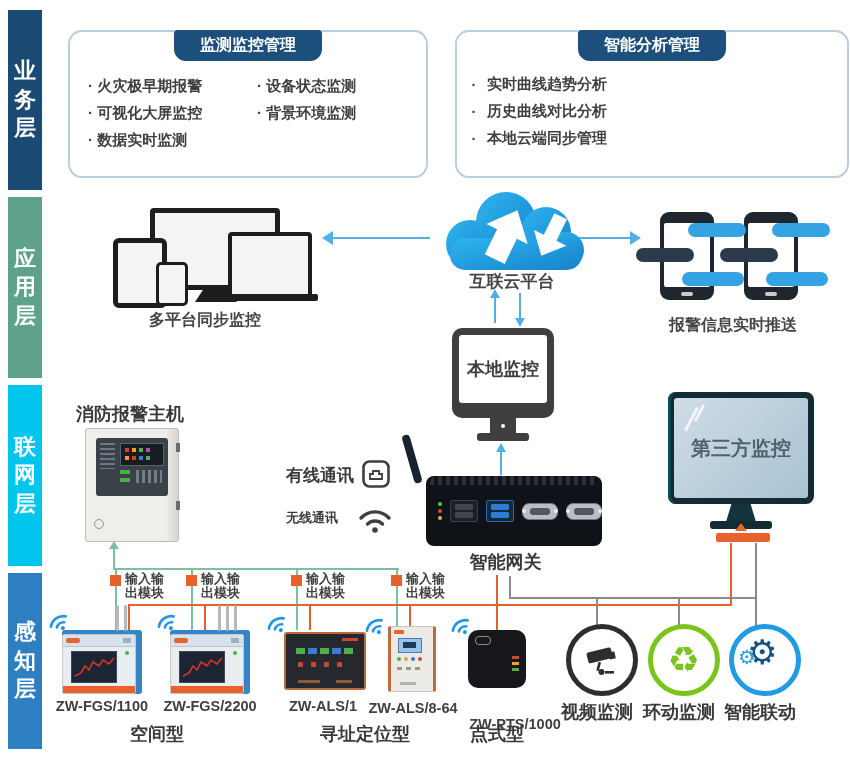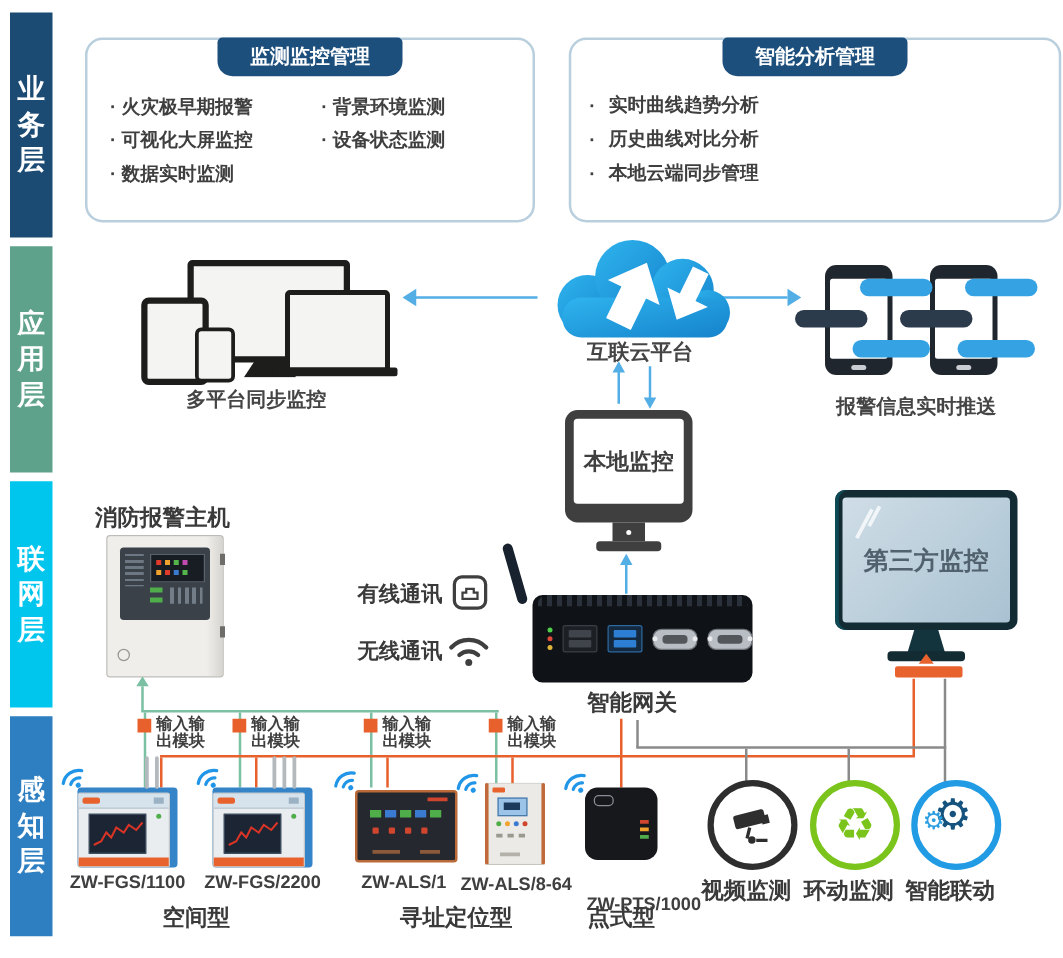--- a/index.html
+++ b/index.html
@@ -83,22 +83,22 @@
   </div>
 
   <div class="feature-box" style="left:68px;top:30px;width:356px;">
     <div class="box-header">监测监控管理</div>
     <div class="abs" style="left:18px;top:40px;">
       <div class="box-item">· 火灾极早期报警</div>
       <div class="box-item">· 可视化大屏监控</div>
       <div class="box-item">· 数据实时监测</div>
     </div>
     <div class="abs" style="left:187px;top:40px;">
+      <div class="box-item">· 设备状态监测</div>
       <div class="box-item">· 背景环境监测</div>
-      <div class="box-item">· 设备状态监测</div>
     </div>
   </div>
 
   <div class="feature-box" style="left:455px;top:30px;width:390px;font-family:Liberation Mono, monospace;">
     <div class="box-header">智能分析管理</div>
     <div class="abs" style="left:12px;top:40px;">
       <div class="box-item">· 实时曲线趋势分析</div>
       <div class="box-item">· 历史曲线对比分析</div>
       <div class="box-item">· 本地云端同步管理</div>
     </div>
@@ -195,21 +195,21 @@
     <div class="abs" style="right:-2px;top:72px;width:4px;height:9px;background:#6d6c68;"></div>
   </div>
 
   <div class="seclabel" style="left:286px;top:464px;font-size:17px;">有线通讯</div>
   <div class="abs" style="left:361px;top:459px;">
     <svg width="30" height="30" viewBox="0 0 30 30">
       <rect x="2.5" y="2.5" width="25" height="25" rx="6" fill="none" stroke="#3f3f3f" stroke-width="2.6"></rect>
       <path d="M9 20 v-5 h3 v-3 h6 v3 h3 v5 z" fill="none" stroke="#3f3f3f" stroke-width="1.8"></path>
     </svg>
   </div>
-  <div class="seclabel" style="left:286px;top:509px;font-size:17px;">无线通讯</div>
+  <div class="seclabel" style="left:286px;top:509px;font-size:13px;">无线通讯</div>
   <div class="abs" style="left:357px;top:505px;">
     <svg width="36" height="30" viewBox="0 0 36 30">
       <path d="M4 13 A19 19 0 0 1 32 13" fill="none" stroke="#3f3f3f" stroke-width="3.4" stroke-linecap="round"></path>
       <path d="M10.5 19 A11 11 0 0 1 25.5 19" fill="none" stroke="#3f3f3f" stroke-width="3.4" stroke-linecap="round"></path>
       <circle cx="18" cy="25" r="2.8" fill="#3f3f3f"></circle>
     </svg>
   </div>
 
   <div class="abs" style="left:408px;top:434px;width:8px;height:50px;background:#17222e;border-radius:4px;transform:rotate(-16deg);"></div>
   <div class="gw-box">

